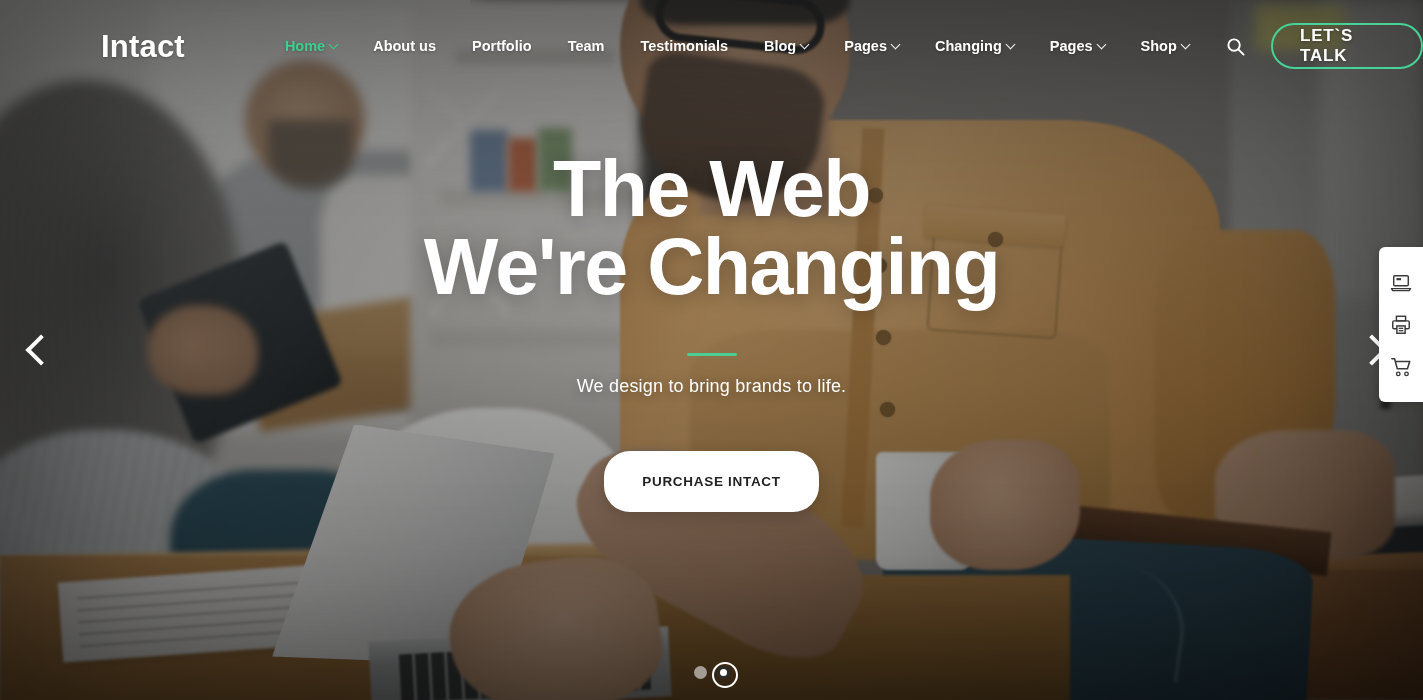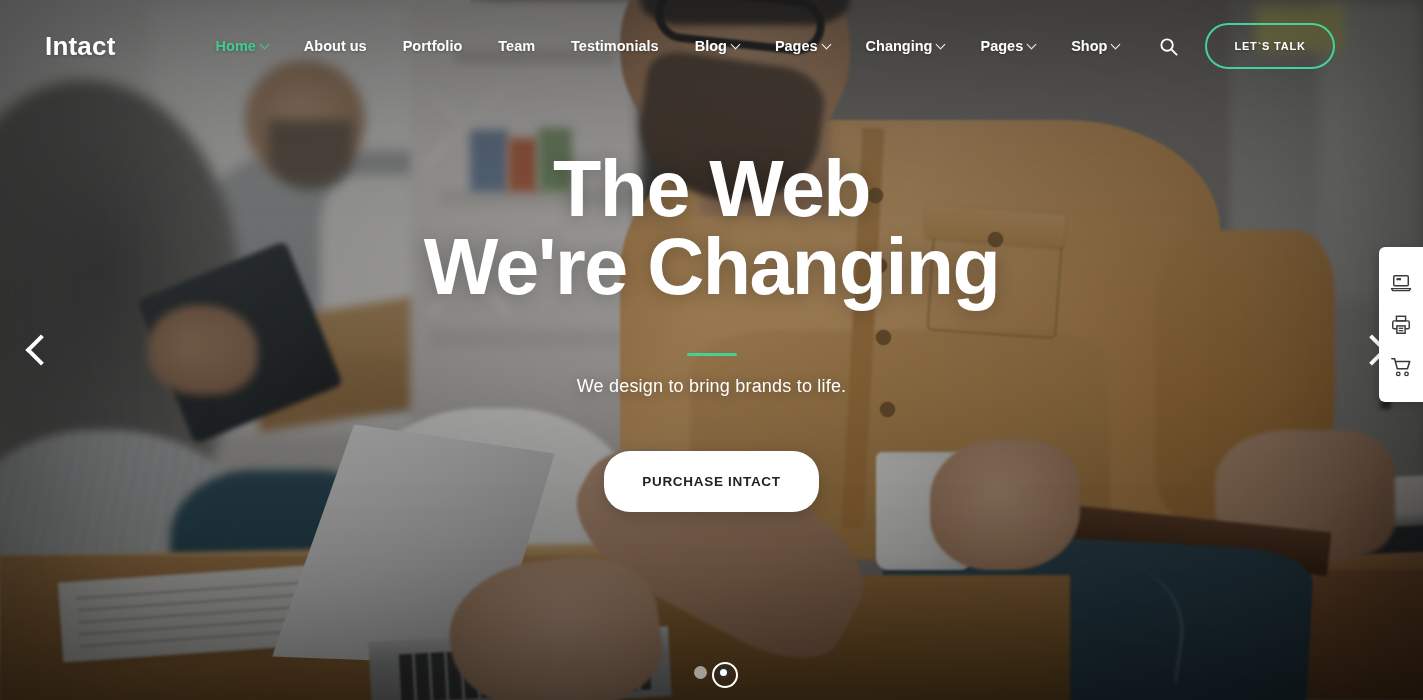--- a/index.html
+++ b/index.html
@@ -331,21 +331,21 @@
     box-shadow:inset 0 0 160px 40px rgba(0,0,0,.35);
     pointer-events:none;
   }
 
   
   .header {
     position:absolute; left:0; top:0; width:1423px; height:92px;
     display:flex; align-items:center; z-index:40;
   }
   .logo {
-    margin-left:45px; color:#fff; font-size:26px; font-weight:700;
+    margin-left:101px; color:#fff; font-size:31px; font-weight:700;
     letter-spacing:.2px; line-height:1;
     text-shadow:0 1px 3px rgba(0,0,0,.25);
   }
   .nav { display:flex; align-items:flex-end; margin-left:82px; gap:0; }
   .nav-item {
     display:flex; align-items:center; gap:5px;
     color:#ffffff; font-size:14.5px; font-weight:700;
     padding:0 18px; cursor:pointer; white-space:nowrap;
     text-shadow:0 1px 3px rgba(0,0,0,.3);
   }
@@ -355,21 +355,21 @@
     border-right:1.6px solid currentColor; border-bottom:1.6px solid currentColor;
     transform:translateY(-2px) rotate(45deg); opacity:.95;
   }
   .search-btn {
     margin-left:14px; width:34px; height:34px; display:flex;
     align-items:center; justify-content:center; cursor:pointer;
   }
   .lets-talk {
     margin-left:20px; height:46px; padding:0 27px;
     border:2px solid #45d397; border-radius:26px;
-    color:#fff; font-size:11px; font-weight:700; letter-spacing:.8px;
+    color:#fff; font-size:17px; font-weight:700; letter-spacing:.8px;
     display:flex; align-items:center; justify-content:center; cursor:pointer;
     text-shadow:0 1px 3px rgba(0,0,0,.3);
   }
 
   
   .hero {
     position:absolute; left:0; top:150px; width:1423px;
     display:flex; flex-direction:column; align-items:center; z-index:30;
   }
   .hero-title {

